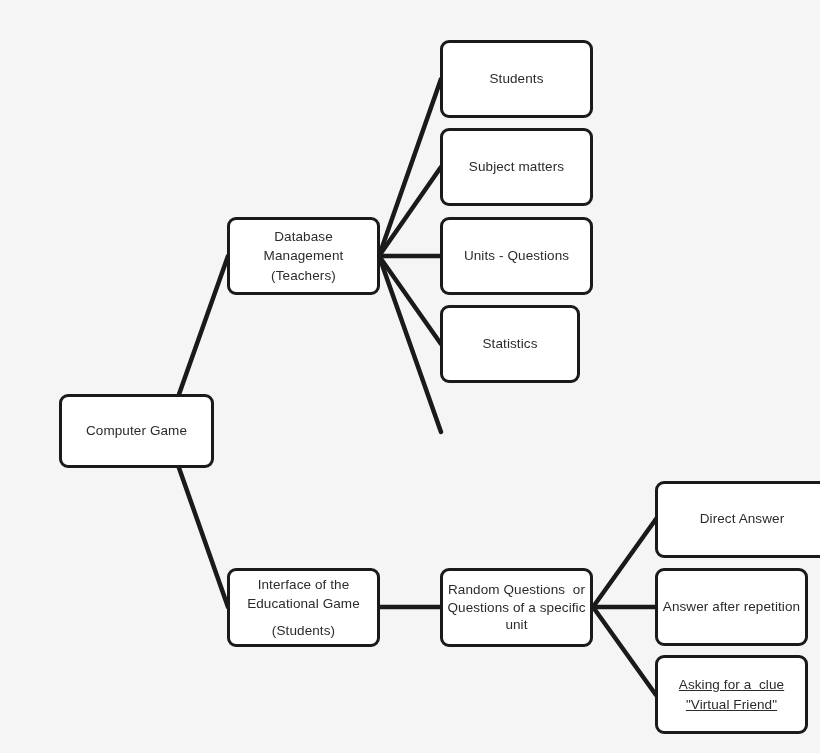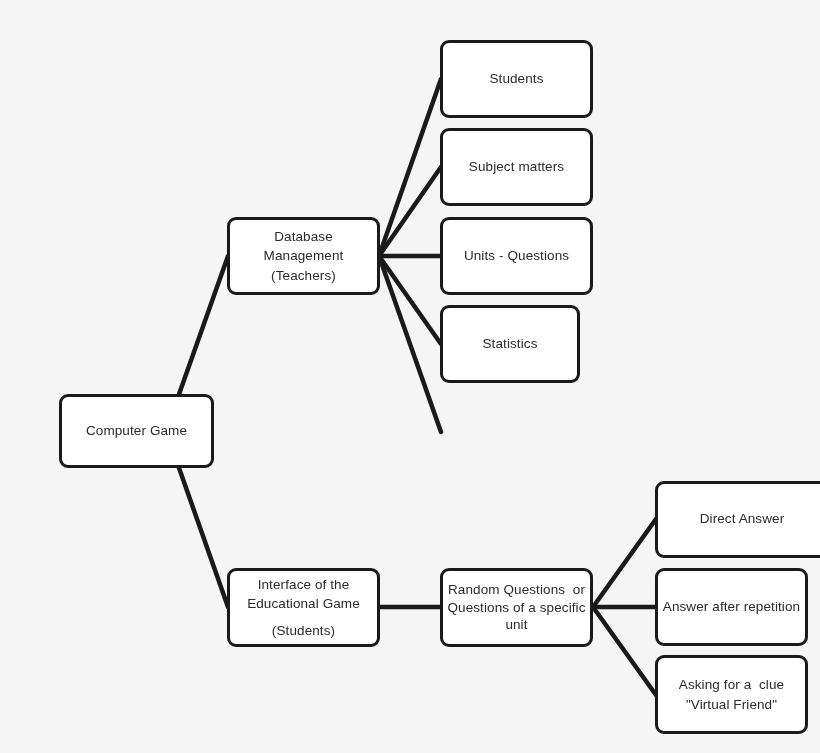--- a/index.html
+++ b/index.html
@@ -123,18 +123,18 @@
   </div>
 
   <div class="node-box lines-1" style="left:655px; top:481px; width:174px; height:77px;">
     <span class="node-label">Direct Answer</span>
   </div>
 
   <div class="node-box lines-1" style="left:655px; top:568px; width:153px; height:78px;">
     <span class="node-label">Answer after repetition</span>
   </div>
 
-  <div class="node-box lines-2" style="left:655px; top:655px; width:153px; height:79px;">
+  <div class="node-box lines-2" style="left:655px; top:655px; width:153px; height:79px;text-decoration:underline;">
     <span class="node-label">Asking for a  clue</span>
     <span class="node-label">"Virtual Friend"</span>
   </div>
 
 </div>
 
 </body></html>

